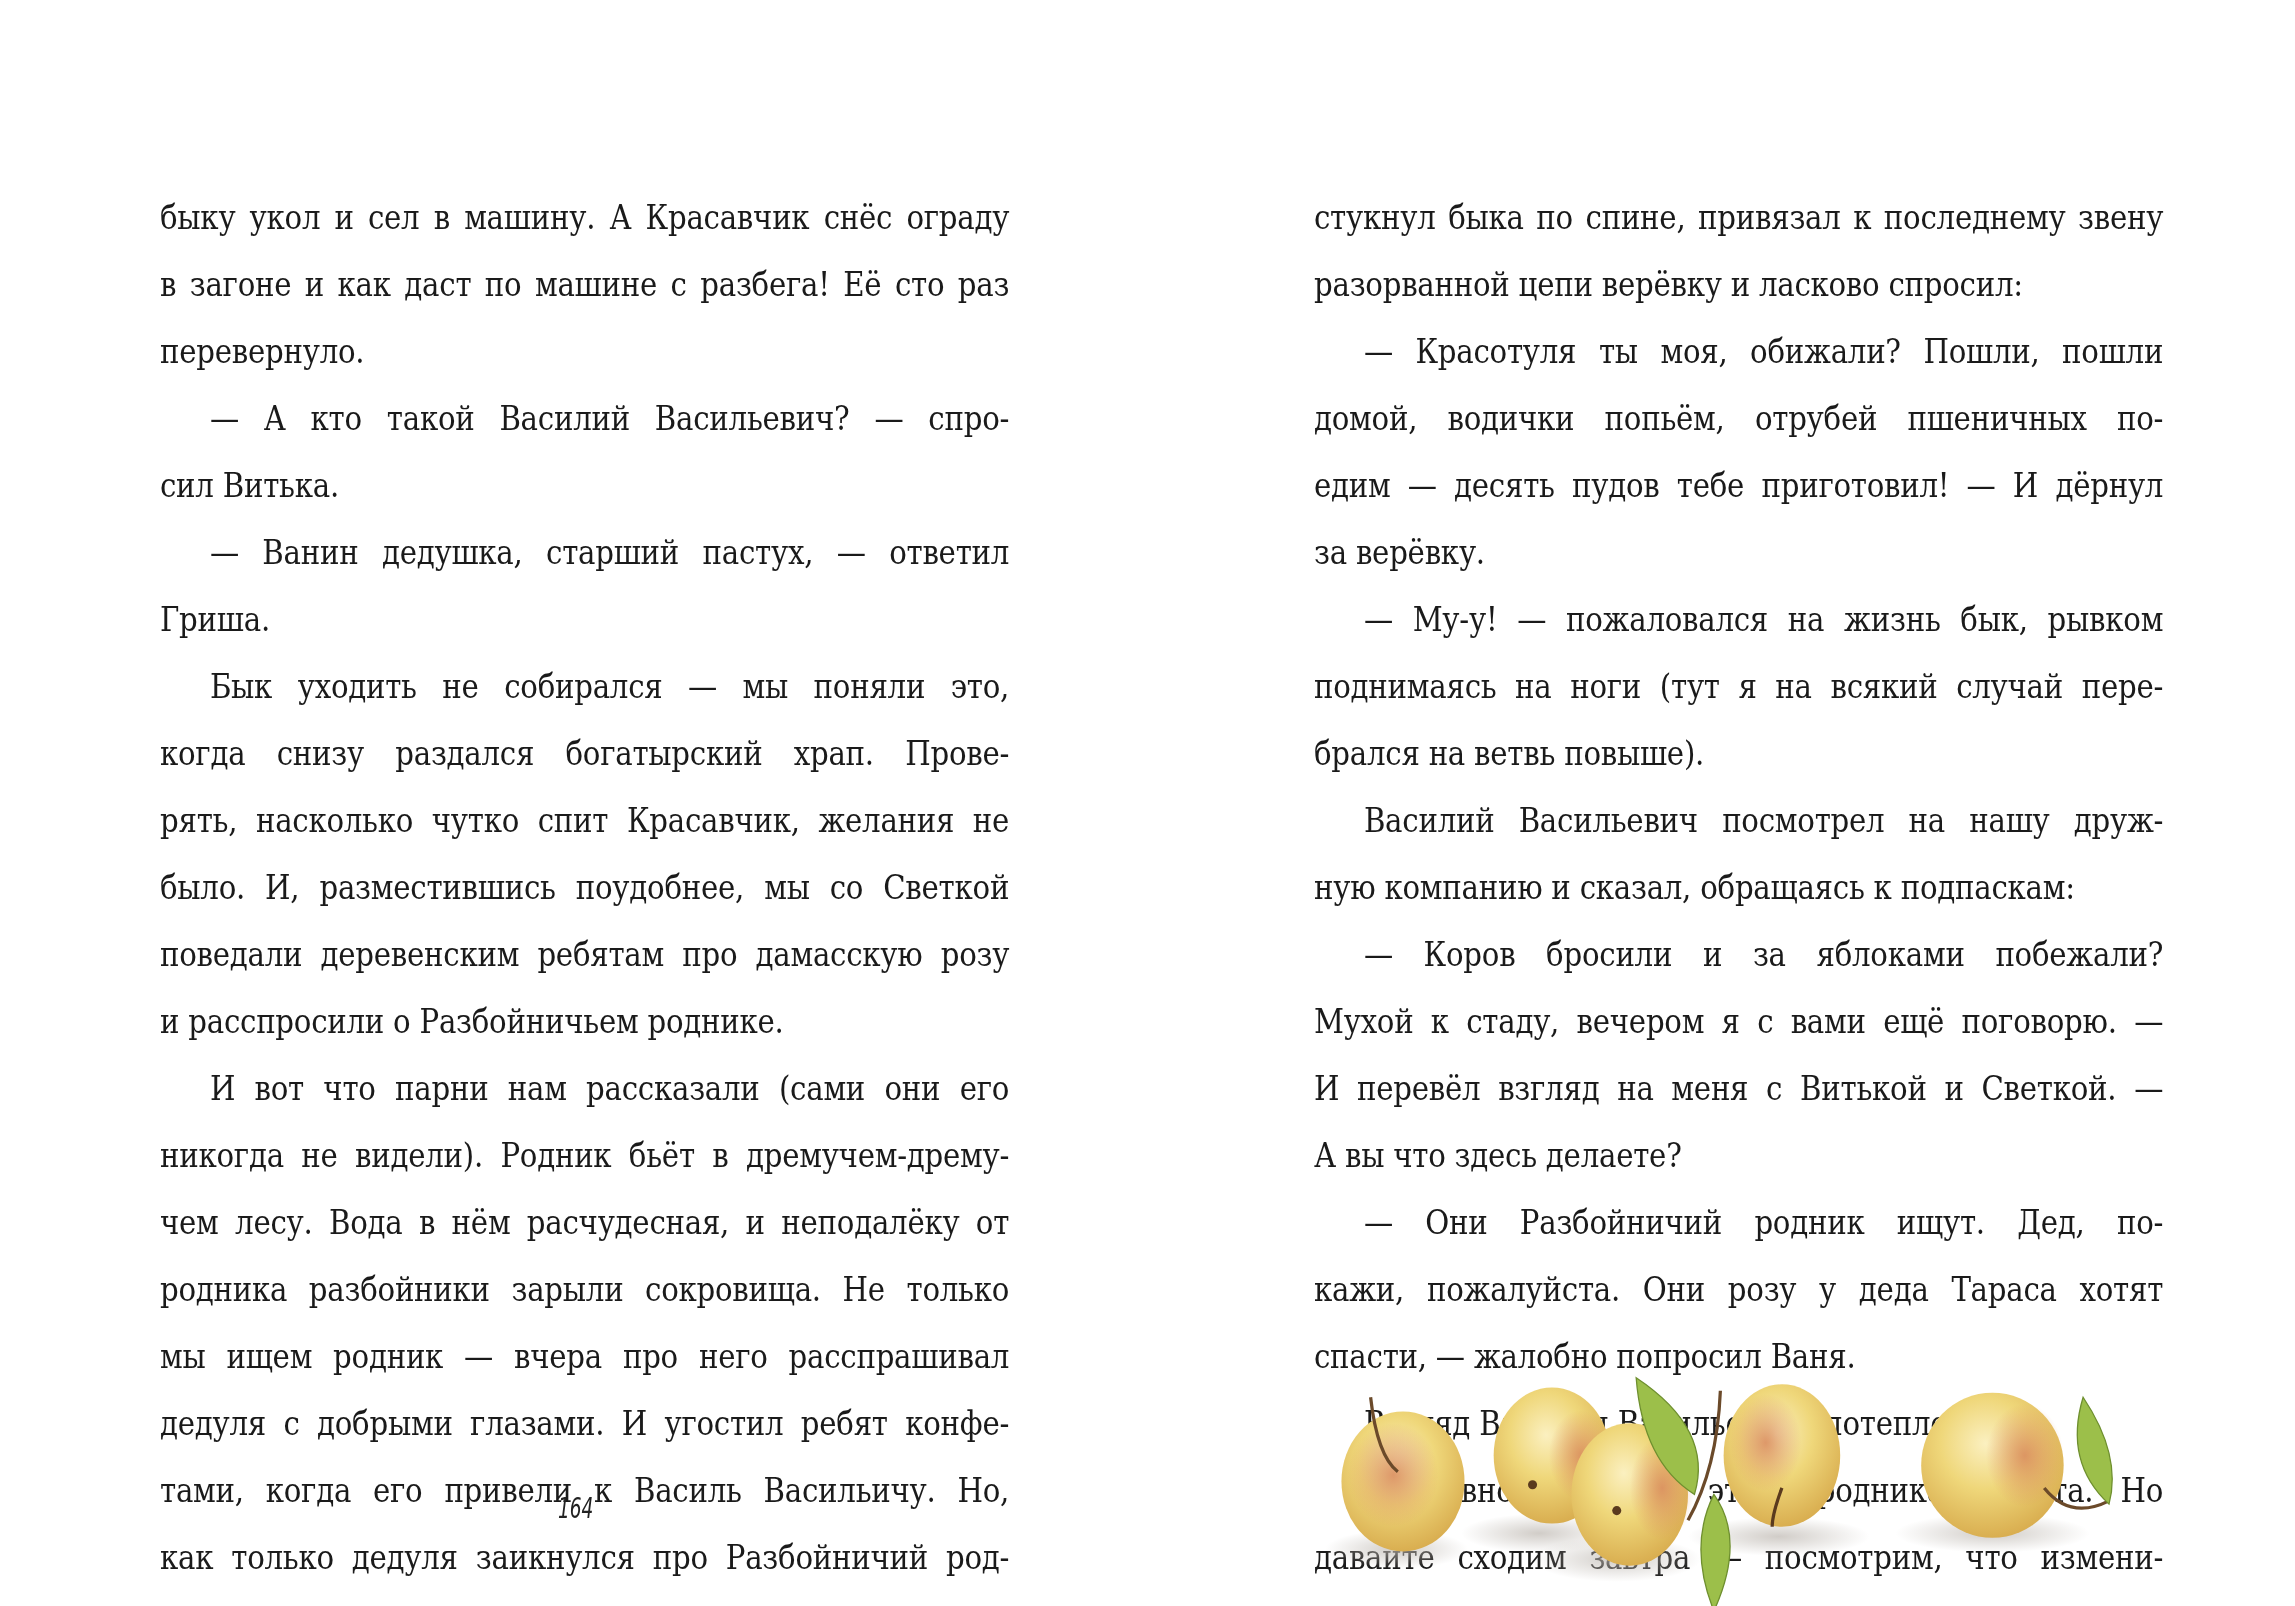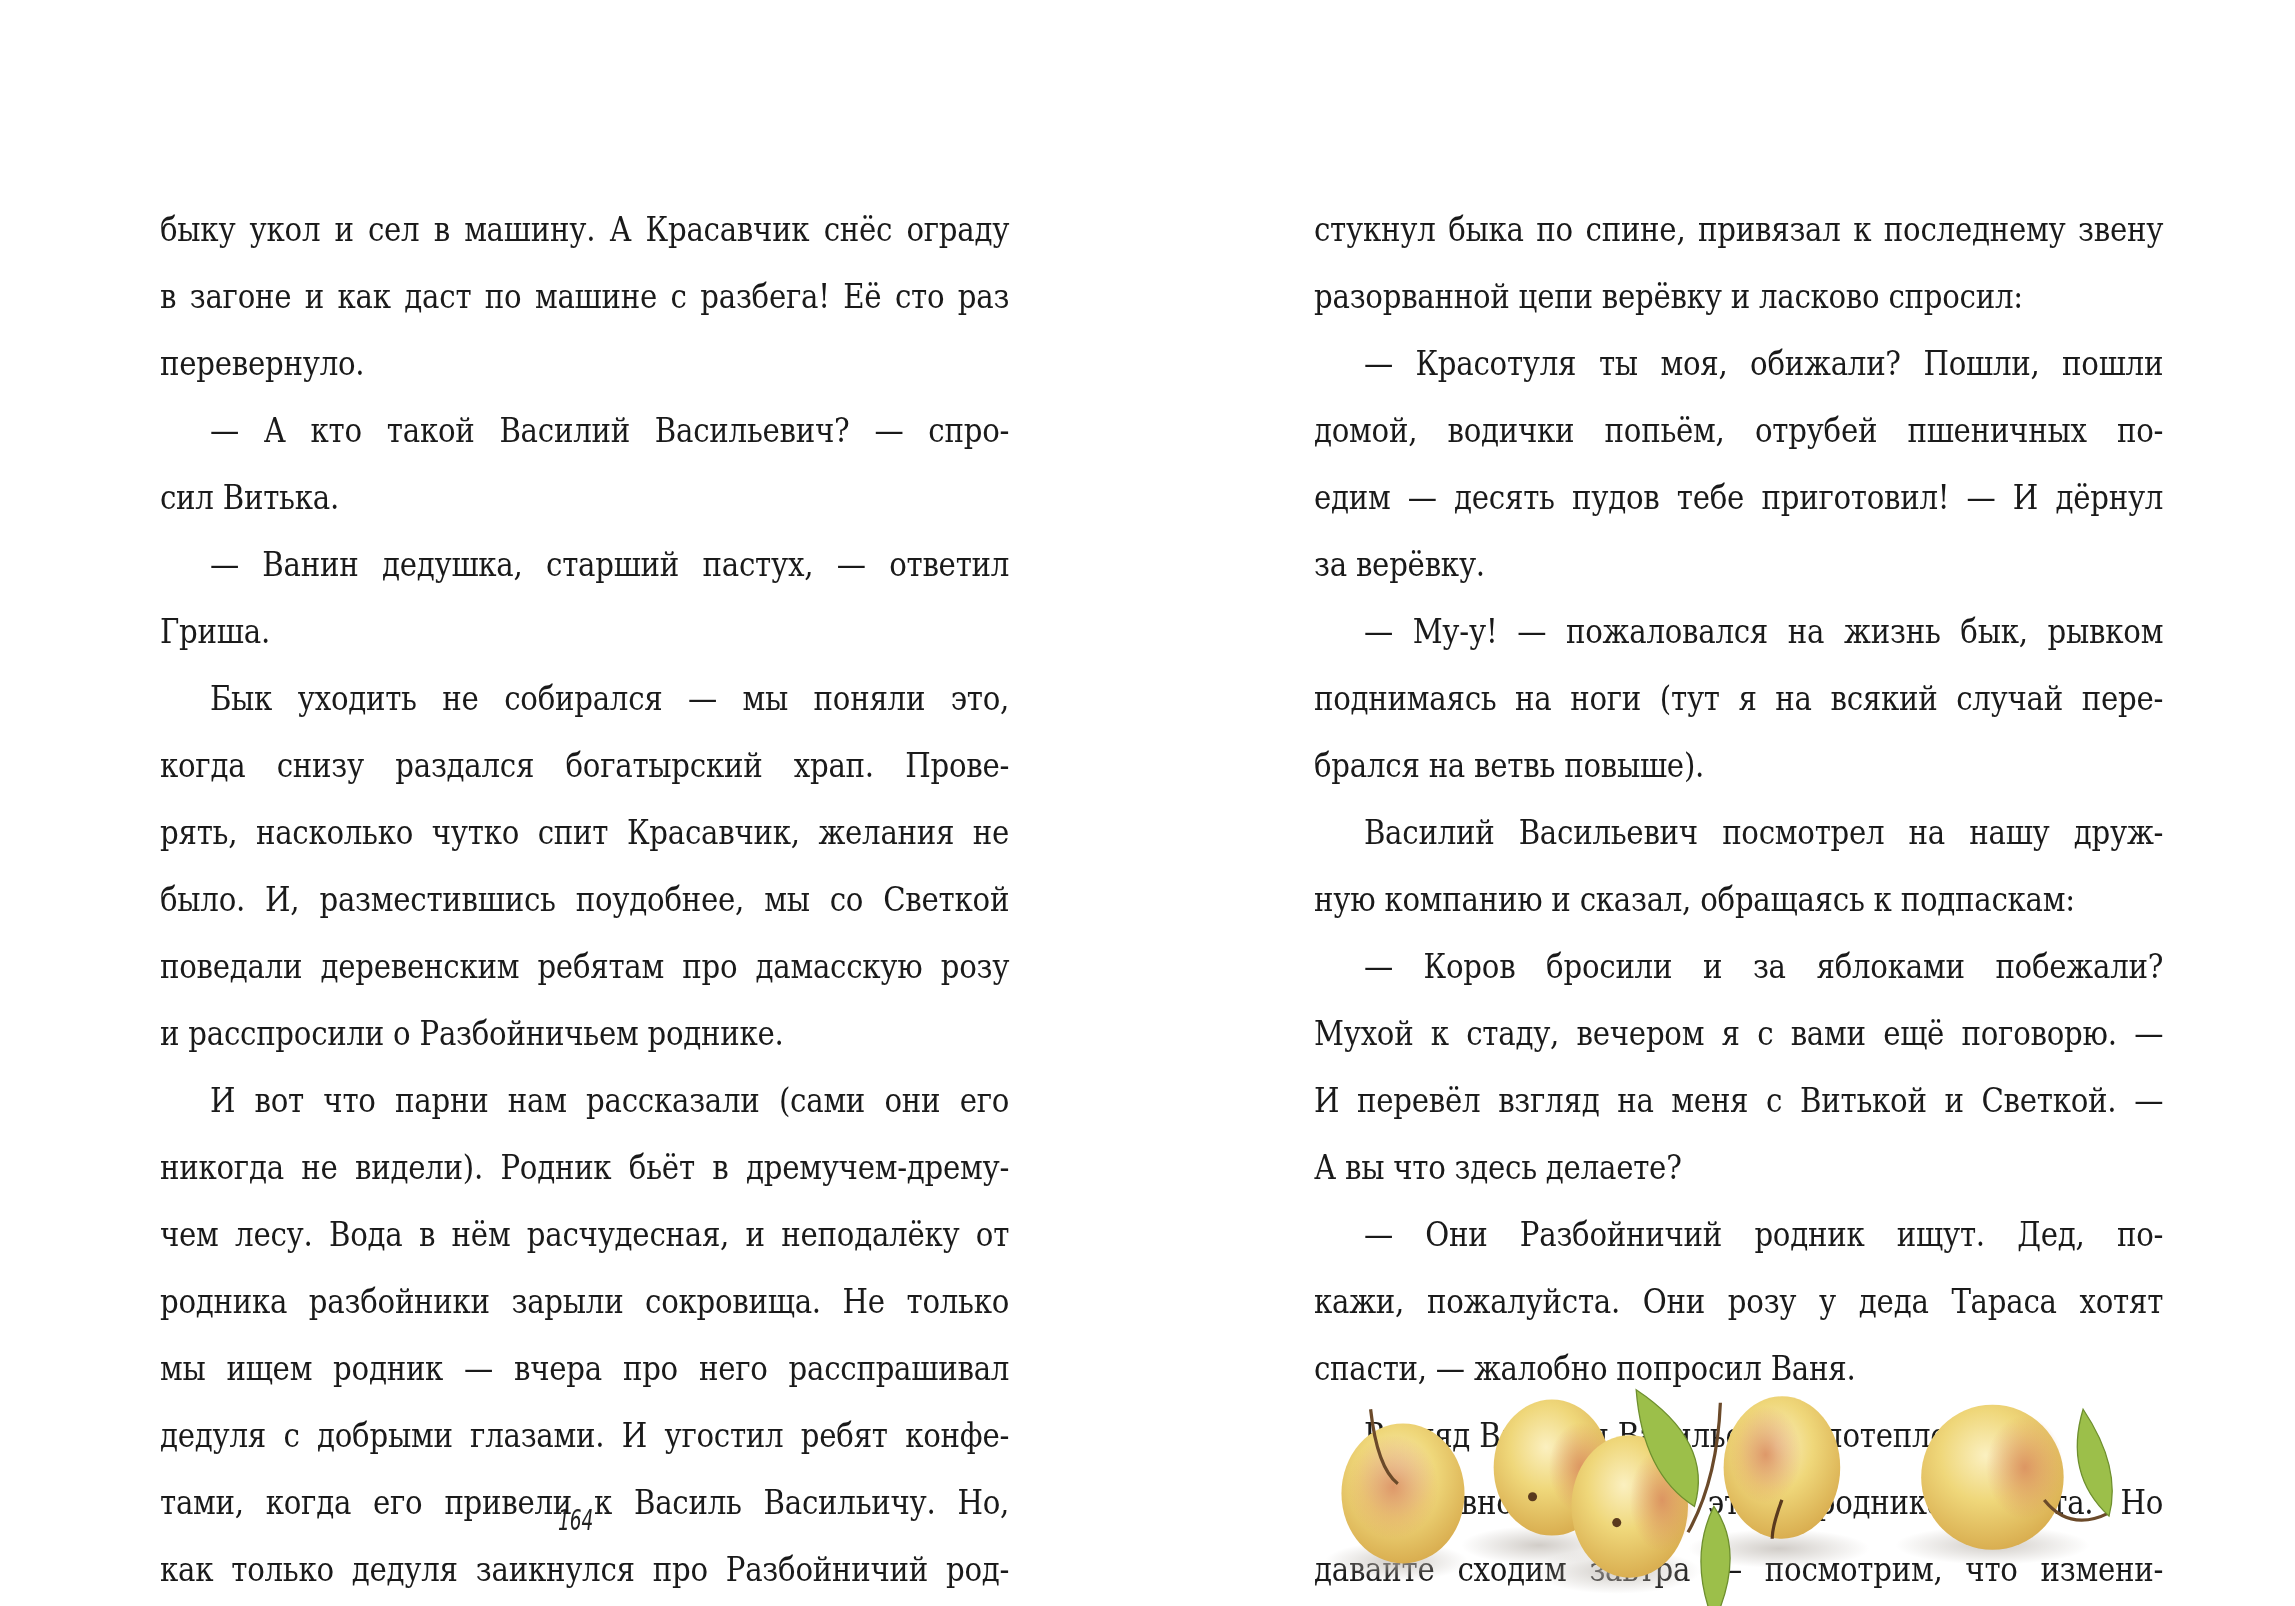--- a/index.html
+++ b/index.html
@@ -1,20 +1,20 @@
 <!DOCTYPE html>
 <html style="font-size:10.4px"><head>
 <meta charset="utf-8">
 <style>
   html, body { margin: 0; padding: 0; }
   body {
     width: 2295px; height: 1607px; background: #ffffff; position: relative; overflow: hidden;
     font-family: "DejaVu Serif", "Liberation Serif", serif; color: #1a1a1a;
   }
-  .page { position: absolute; top: 16px; height: 1320px; }
+  .page { position: absolute; top: 4px; height: 1320px; }
   .page-left { left: 0; width: 1147px; }
   .page-right { left: 1147px; width: 1148px; }
   .text-block { position: absolute; }
   .text-left { left: 160px; top: 180px; width: 849px; }
   .text-right { left: 167px; top: 180px; width: 849px; }
   .line {
     display: block; height: 67px; line-height: 67px; font-size: 34px;
     white-space: nowrap; text-align: justify; text-align-last: justify;
     letter-spacing: -0.3px; transform: scaleX(0.86); transform-origin: left center; width: 116.3%;
   }

